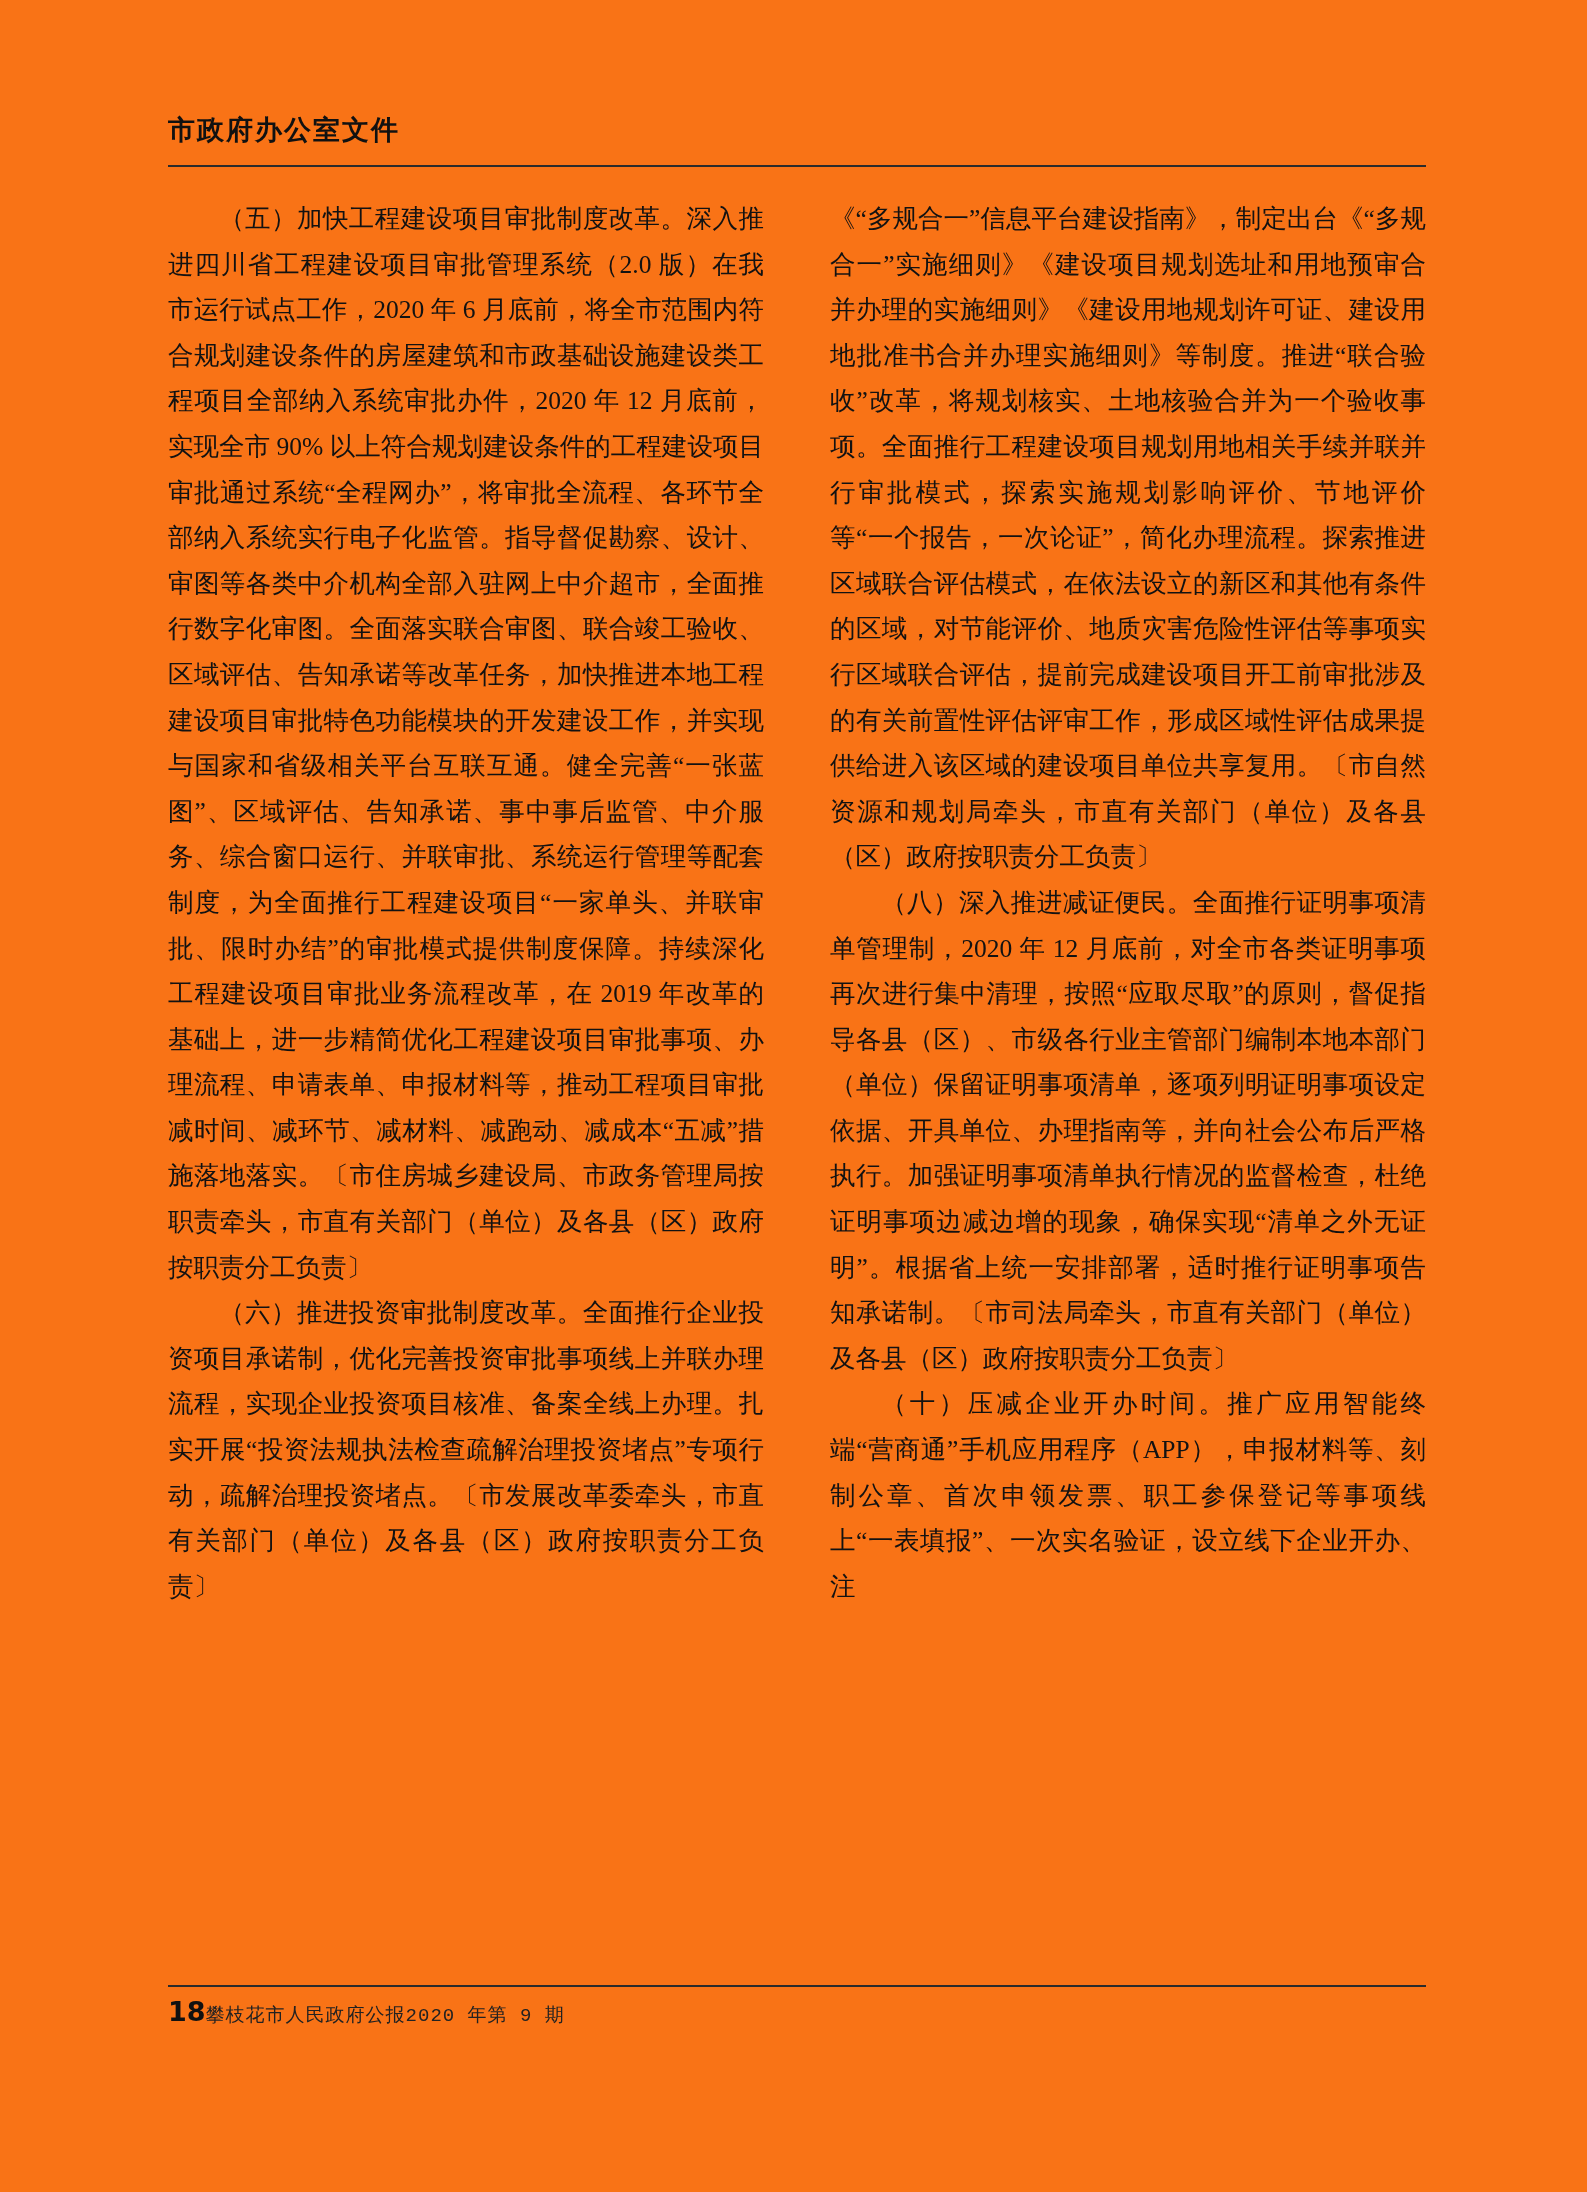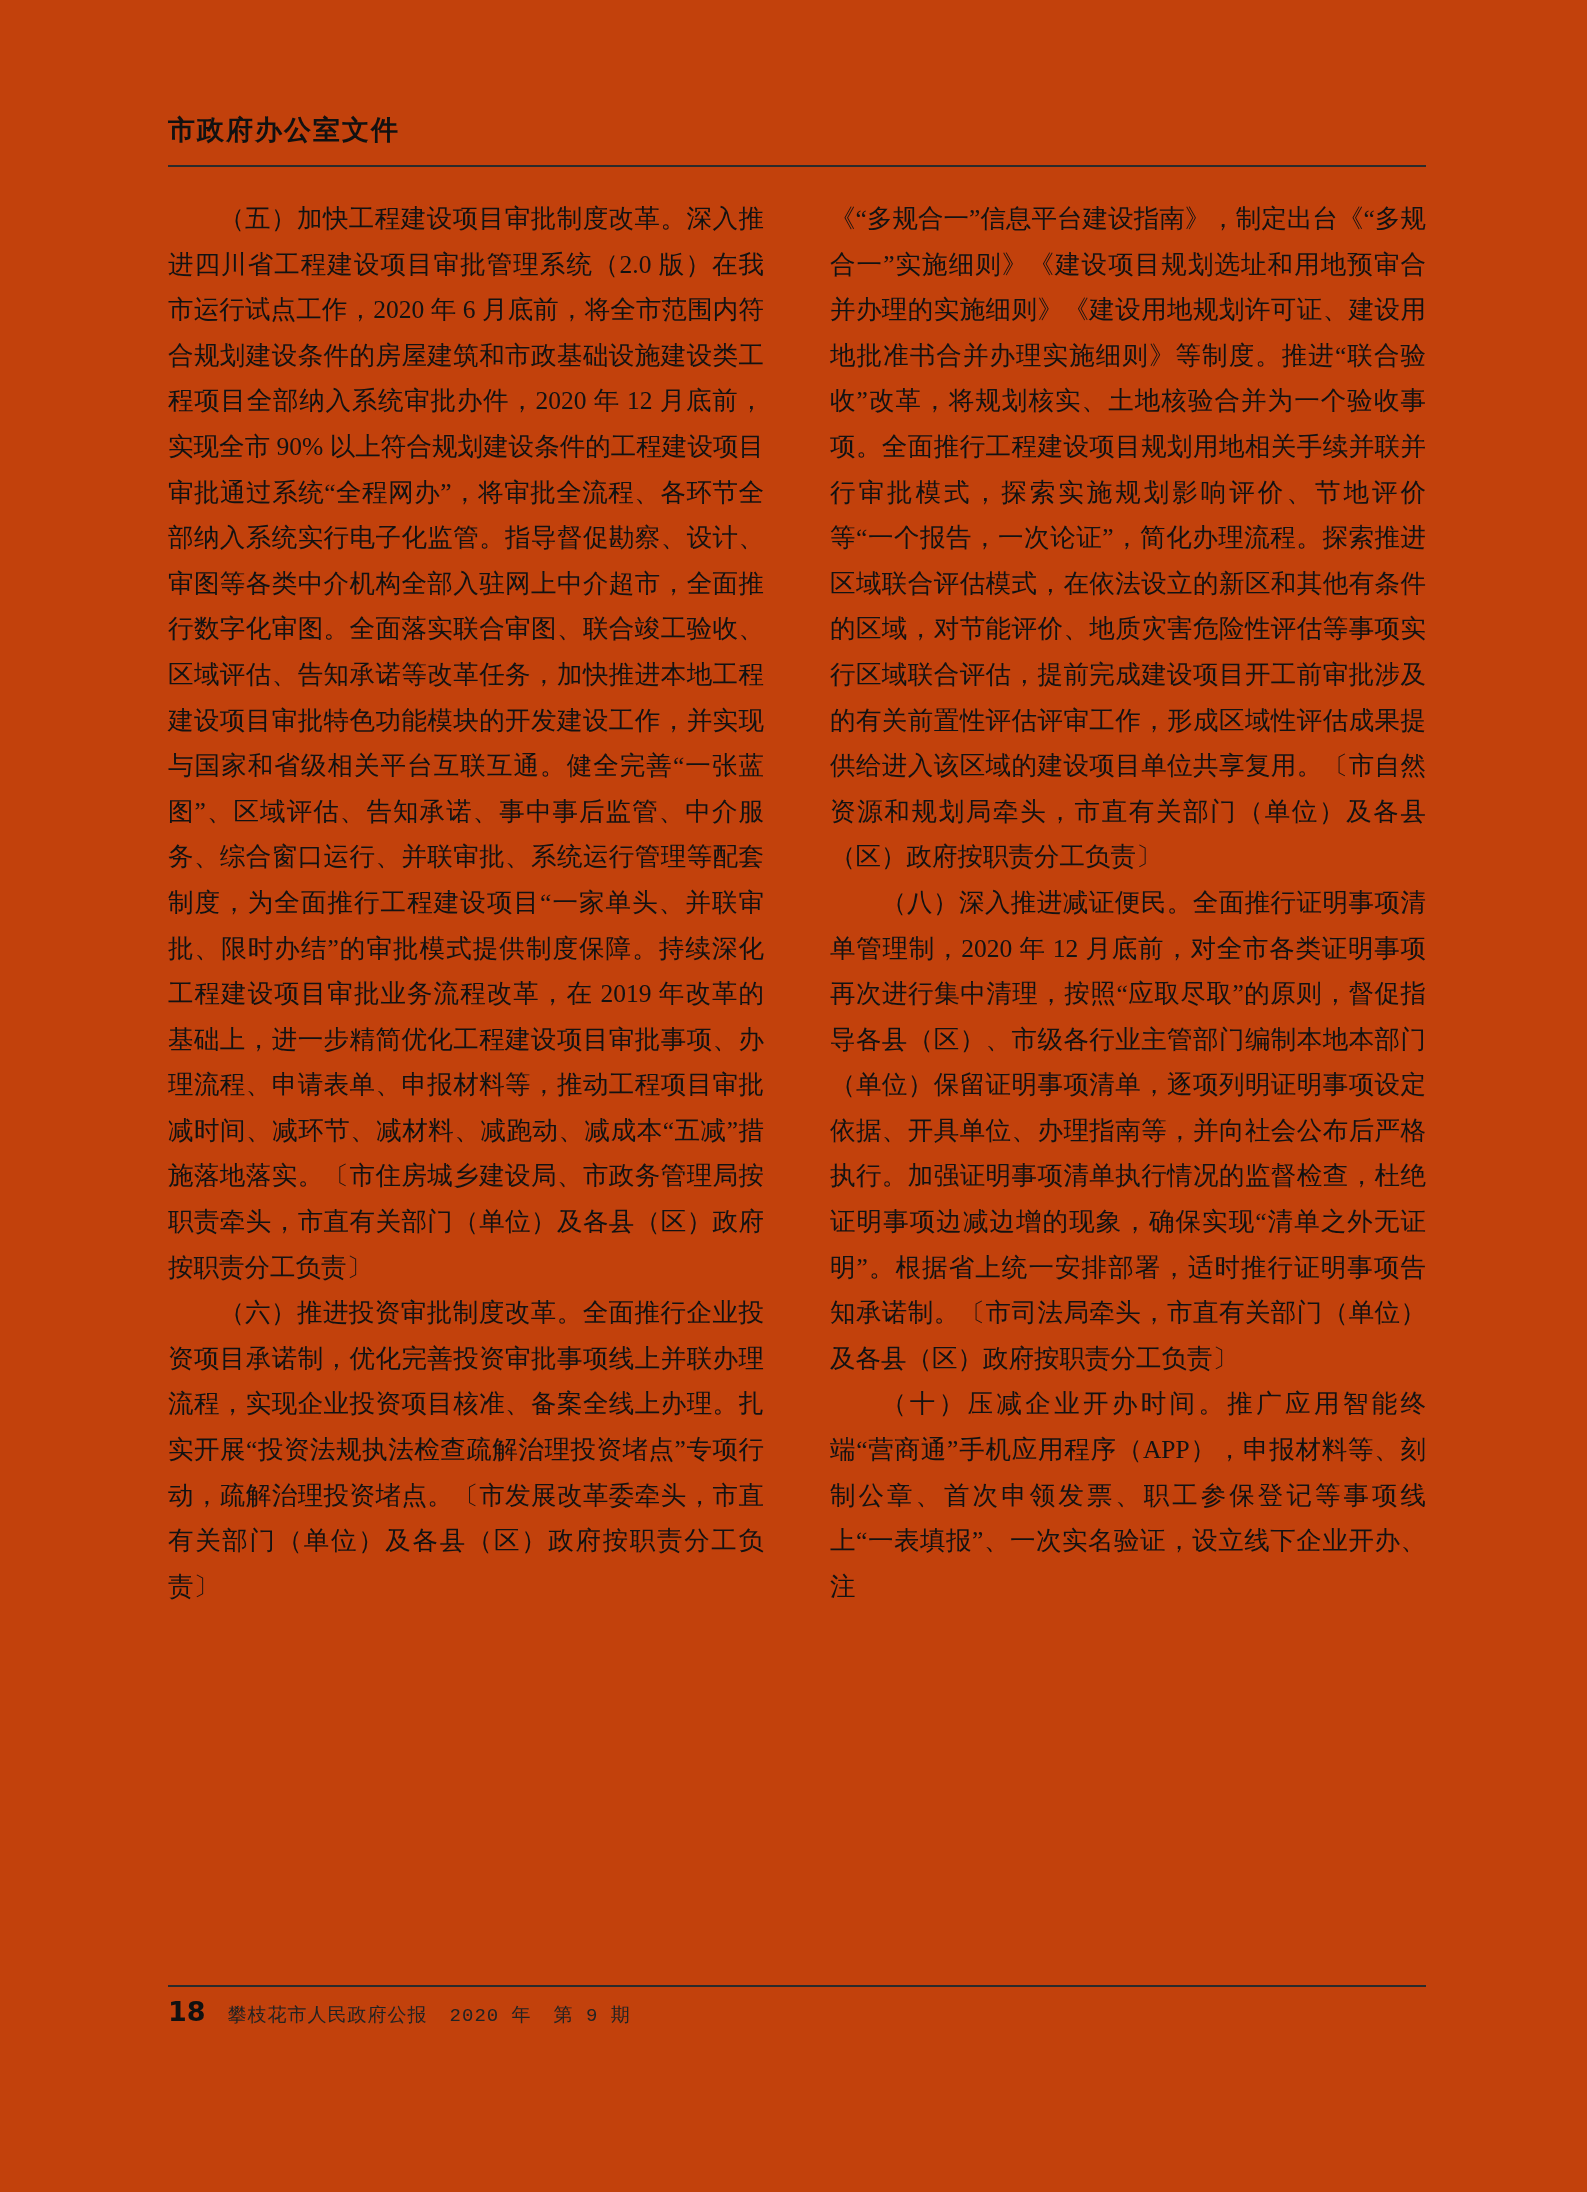--- a/index.html
+++ b/index.html
@@ -13,21 +13,21 @@
     font-family: "Liberation Serif", "DejaVu Serif", serif;
     color: #1a1a1a;
     position: relative;
     overflow: hidden;
   }
   .page {
     position: absolute;
     left: 0; top: 0;
     width: 1587px;
     height: 2192px;
-    background: #c2410c;
+    background: #f97316;
   }
   .header {
     position: absolute;
     left: 168px;
     top: 112px;
     width: 1260px;
   }
   .header-title {
     font-family: "DejaVu Sans", "Liberation Sans", sans-serif;
     font-weight: bold;
@@ -81,21 +81,21 @@
     height: 1.5px;
     background: #2b2b2b;
   }
   .footer {
     position: absolute;
     left: 168px;
     top: 1996px;
     width: 1258px;
     display: flex;
     align-items: baseline;
-    gap: 22px;
+    gap: 0;
   }
   .folio {
     font-family: "DejaVu Sans", "Liberation Sans", sans-serif;
     font-size: 27px;
     font-weight: bold;
     color: #111;
   }
   .footer-text {
     font-family: Liberation Mono, monospace;
     font-size: 19px;

